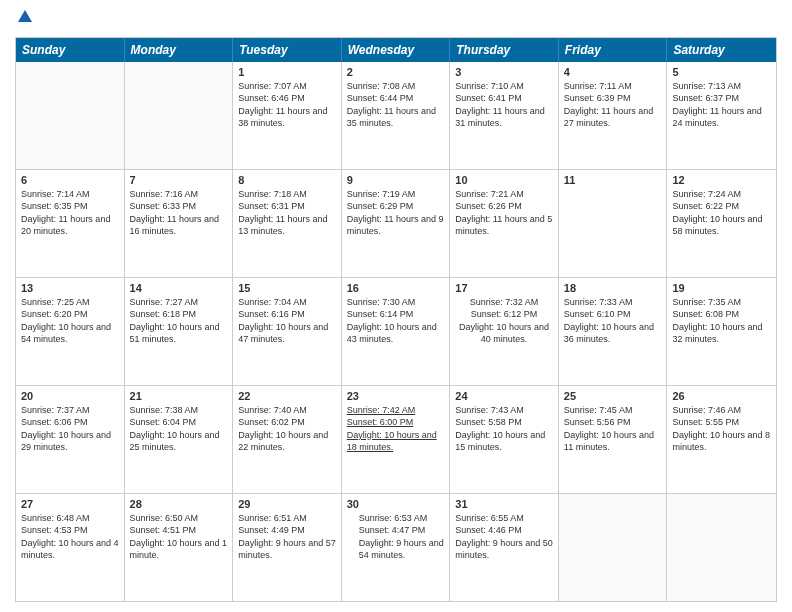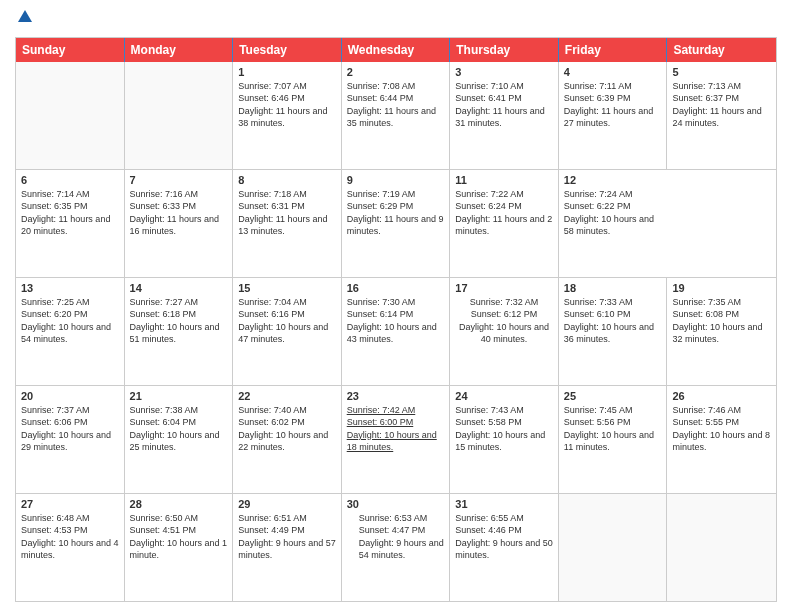--- a/index.html
+++ b/index.html
@@ -55,21 +55,22 @@
     }
     .calendar {
       flex: 1;
       display: flex;
       flex-direction: column;
       border: 1px solid #ccc;
     }
     .cal-header {
       display: grid;
       grid-template-columns: repeat(7, 1fr);
-      background-color: #ef4444;
+      background-color: #0369a1;
+      font-style: italic;
     }
     .cal-header-cell {
       color: #fff;
       font-size: 12px;
       font-weight: bold;
       padding: 5px 6px;
       border-right: 1px solid #3a7fc8;
     }
     .cal-header-cell:last-child { border-right: none; }
     .cal-body {
@@ -190,24 +191,27 @@
 Sunset: 6:31 PM
 Daylight: 11 hours and 13 minutes.</div>
           </div>
           <div class="cal-cell">
             <div class="day-num">9</div>
             <div class="cell-text" style="white-space: pre-line;">Sunrise: 7:19 AM
 Sunset: 6:29 PM
 Daylight: 11 hours and 9 minutes.</div>
           </div>
           <div class="cal-cell">
+            <div class="day-num">10</div>
+            <div class="cell-text" style="white-space: pre-line;">Sunrise: 7:21 AM
+Sunset: 6:26 PM
+Daylight: 11 hours and 5 minutes.</div>
+          </div>
+          <div class="cal-cell">
             <div class="day-num">11</div>
-            <div class="cell-text" style="white-space: pre-line;">Sunrise: 7:22 AM
-Sunset: 6:24 PM
-Daylight: 11 hours and 2 minutes.</div>
           </div>
           <div class="cal-cell">
             <div class="day-num">12</div>
             <div class="cell-text" style="white-space: pre-line;">Sunrise: 7:24 AM
 Sunset: 6:22 PM
 Daylight: 10 hours and 58 minutes.</div>
           </div>
         </div>
         <div class="cal-row">
           <div class="cal-cell">

